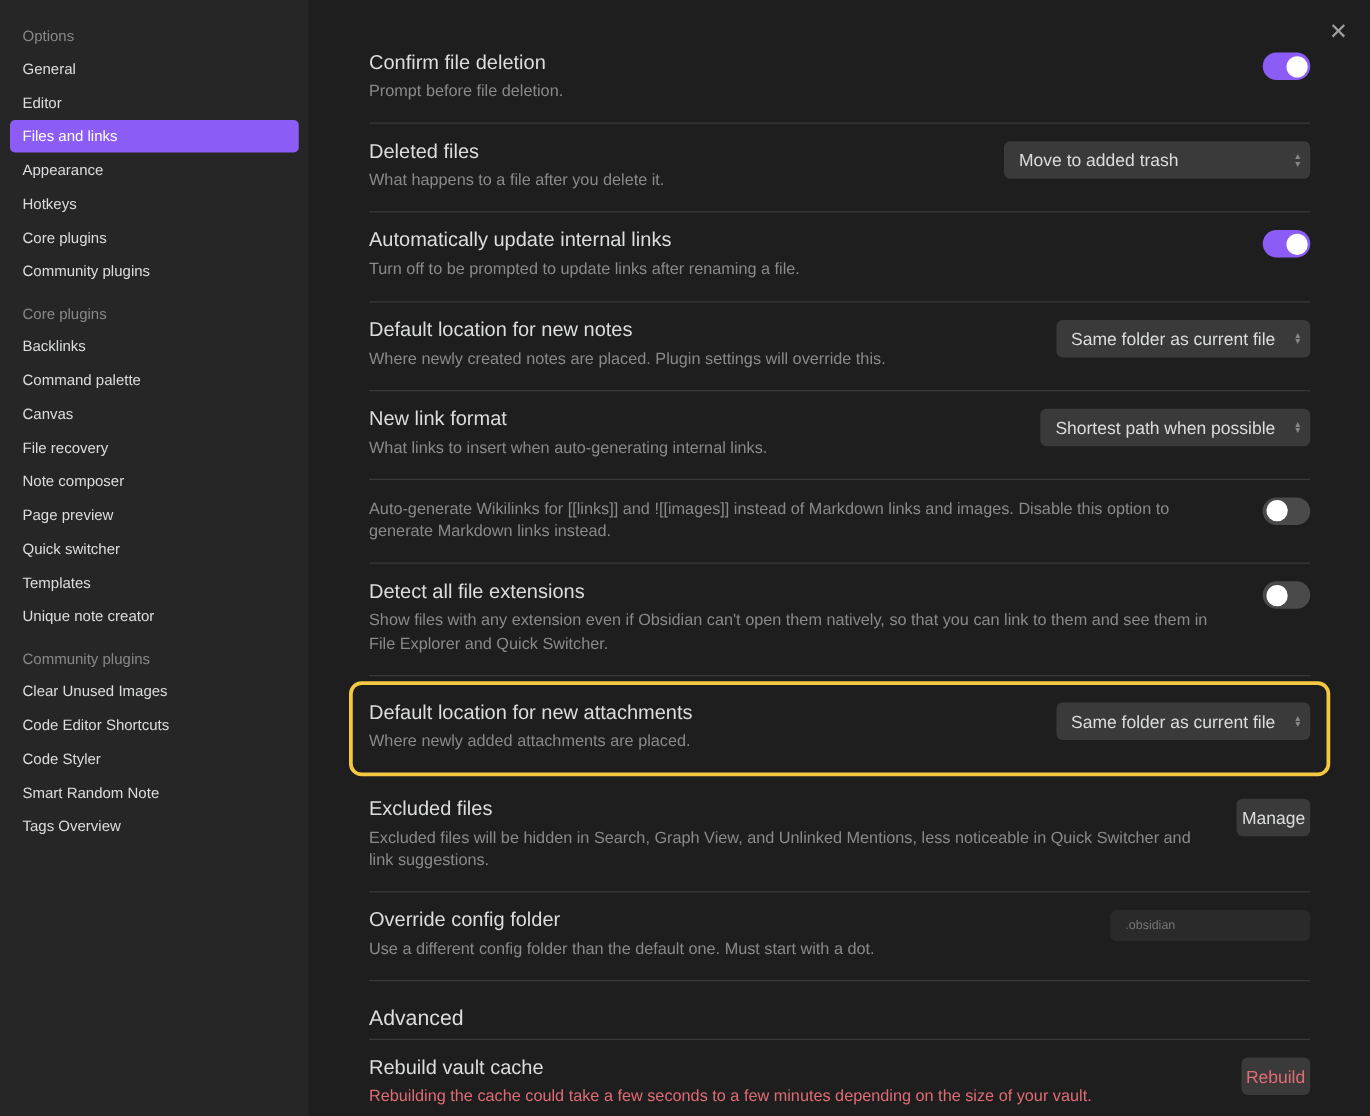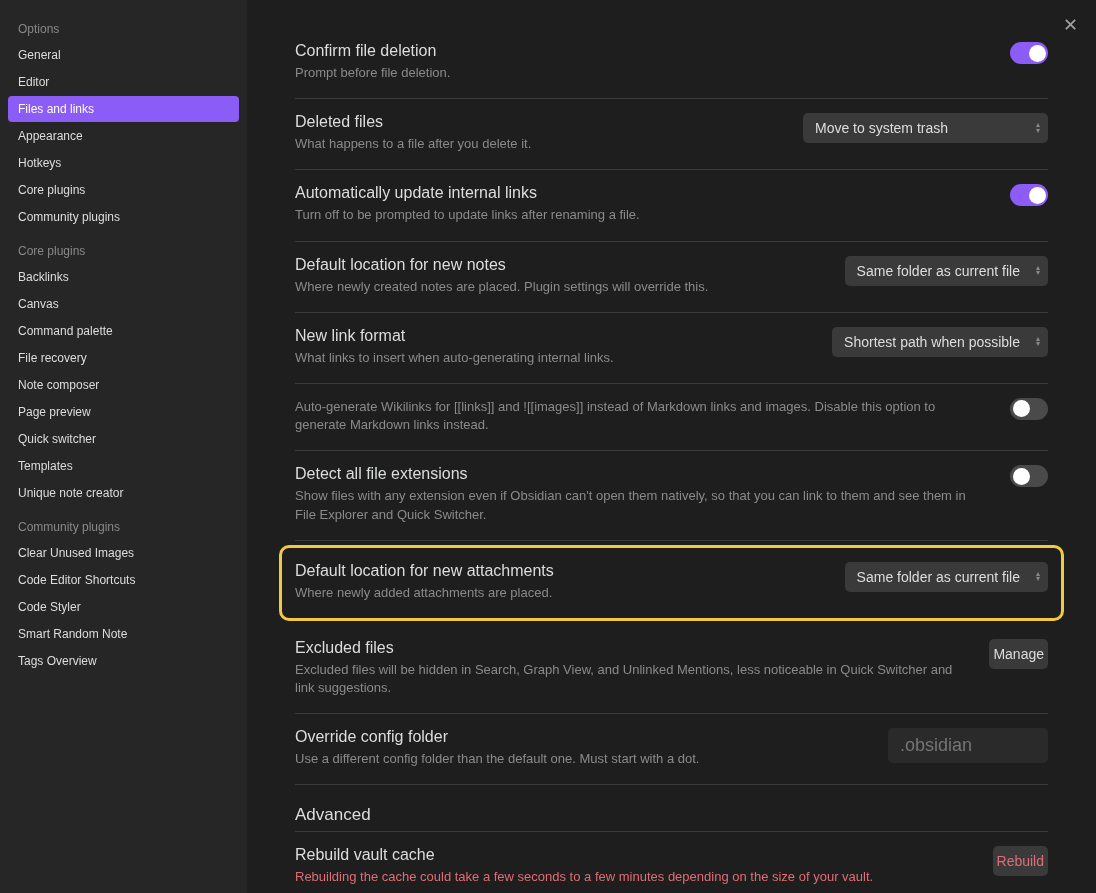--- a/index.html
+++ b/index.html
@@ -129,21 +129,21 @@
     font-size: 14px;
     cursor: pointer;
   }
   .button.danger { color: #e06c75; }
   .text-input {
     background: #2a2a2a;
     border: none;
     color: #888;
     padding: 7px 12px;
     border-radius: 5px;
-    font-size: 18px;
+    font-size: 10px;
     width: 160px;
   }
   .highlight-box {
     border: 3px solid #f5c842;
     border-radius: 10px;
     margin: 4px -16px;
     padding: 0 13px;
   }
   .highlight-box .setting-row { border-bottom: none; }
   .section-heading {
@@ -162,22 +162,22 @@
       <div class="section-header">Options</div>
       <div class="nav-item">General</div>
       <div class="nav-item">Editor</div>
       <div class="nav-item active">Files and links</div>
       <div class="nav-item">Appearance</div>
       <div class="nav-item">Hotkeys</div>
       <div class="nav-item">Core plugins</div>
       <div class="nav-item">Community plugins</div>
       <div class="section-header">Core plugins</div>
       <div class="nav-item">Backlinks</div>
+      <div class="nav-item">Command palette</div>
       <div class="nav-item">Canvas</div>
-      <div class="nav-item">Command palette</div>
       <div class="nav-item">File recovery</div>
       <div class="nav-item">Note composer</div>
       <div class="nav-item">Page preview</div>
       <div class="nav-item">Quick switcher</div>
       <div class="nav-item">Templates</div>
       <div class="nav-item">Unique note creator</div>
       <div class="section-header">Community plugins</div>
       <div class="nav-item">Clear Unused Images</div>
       <div class="nav-item">Code Editor Shortcuts</div>
       <div class="nav-item">Code Styler</div>
@@ -199,21 +199,21 @@
         </div>
     </div>
 
     <div class="setting-row">
       <div class="setting-text">
         <div class="setting-title">Deleted files</div>
         <div class="setting-desc">What happens to a file after you delete it.</div>
       </div>
       <div class="control">
         <div class="select wide">
-          <span>Move to system trash</span>
+          <span>Move to added trash</span>
           <span class="select-arrows">▴<br>▾</span>
         </div>
       </div>
     </div>
 
     <div class="setting-row">
       <div class="setting-text">
         <div class="setting-title">Automatically update internal links</div>
         <div class="setting-desc">Turn off to be prompted to update links after renaming a file.</div>
       </div>

